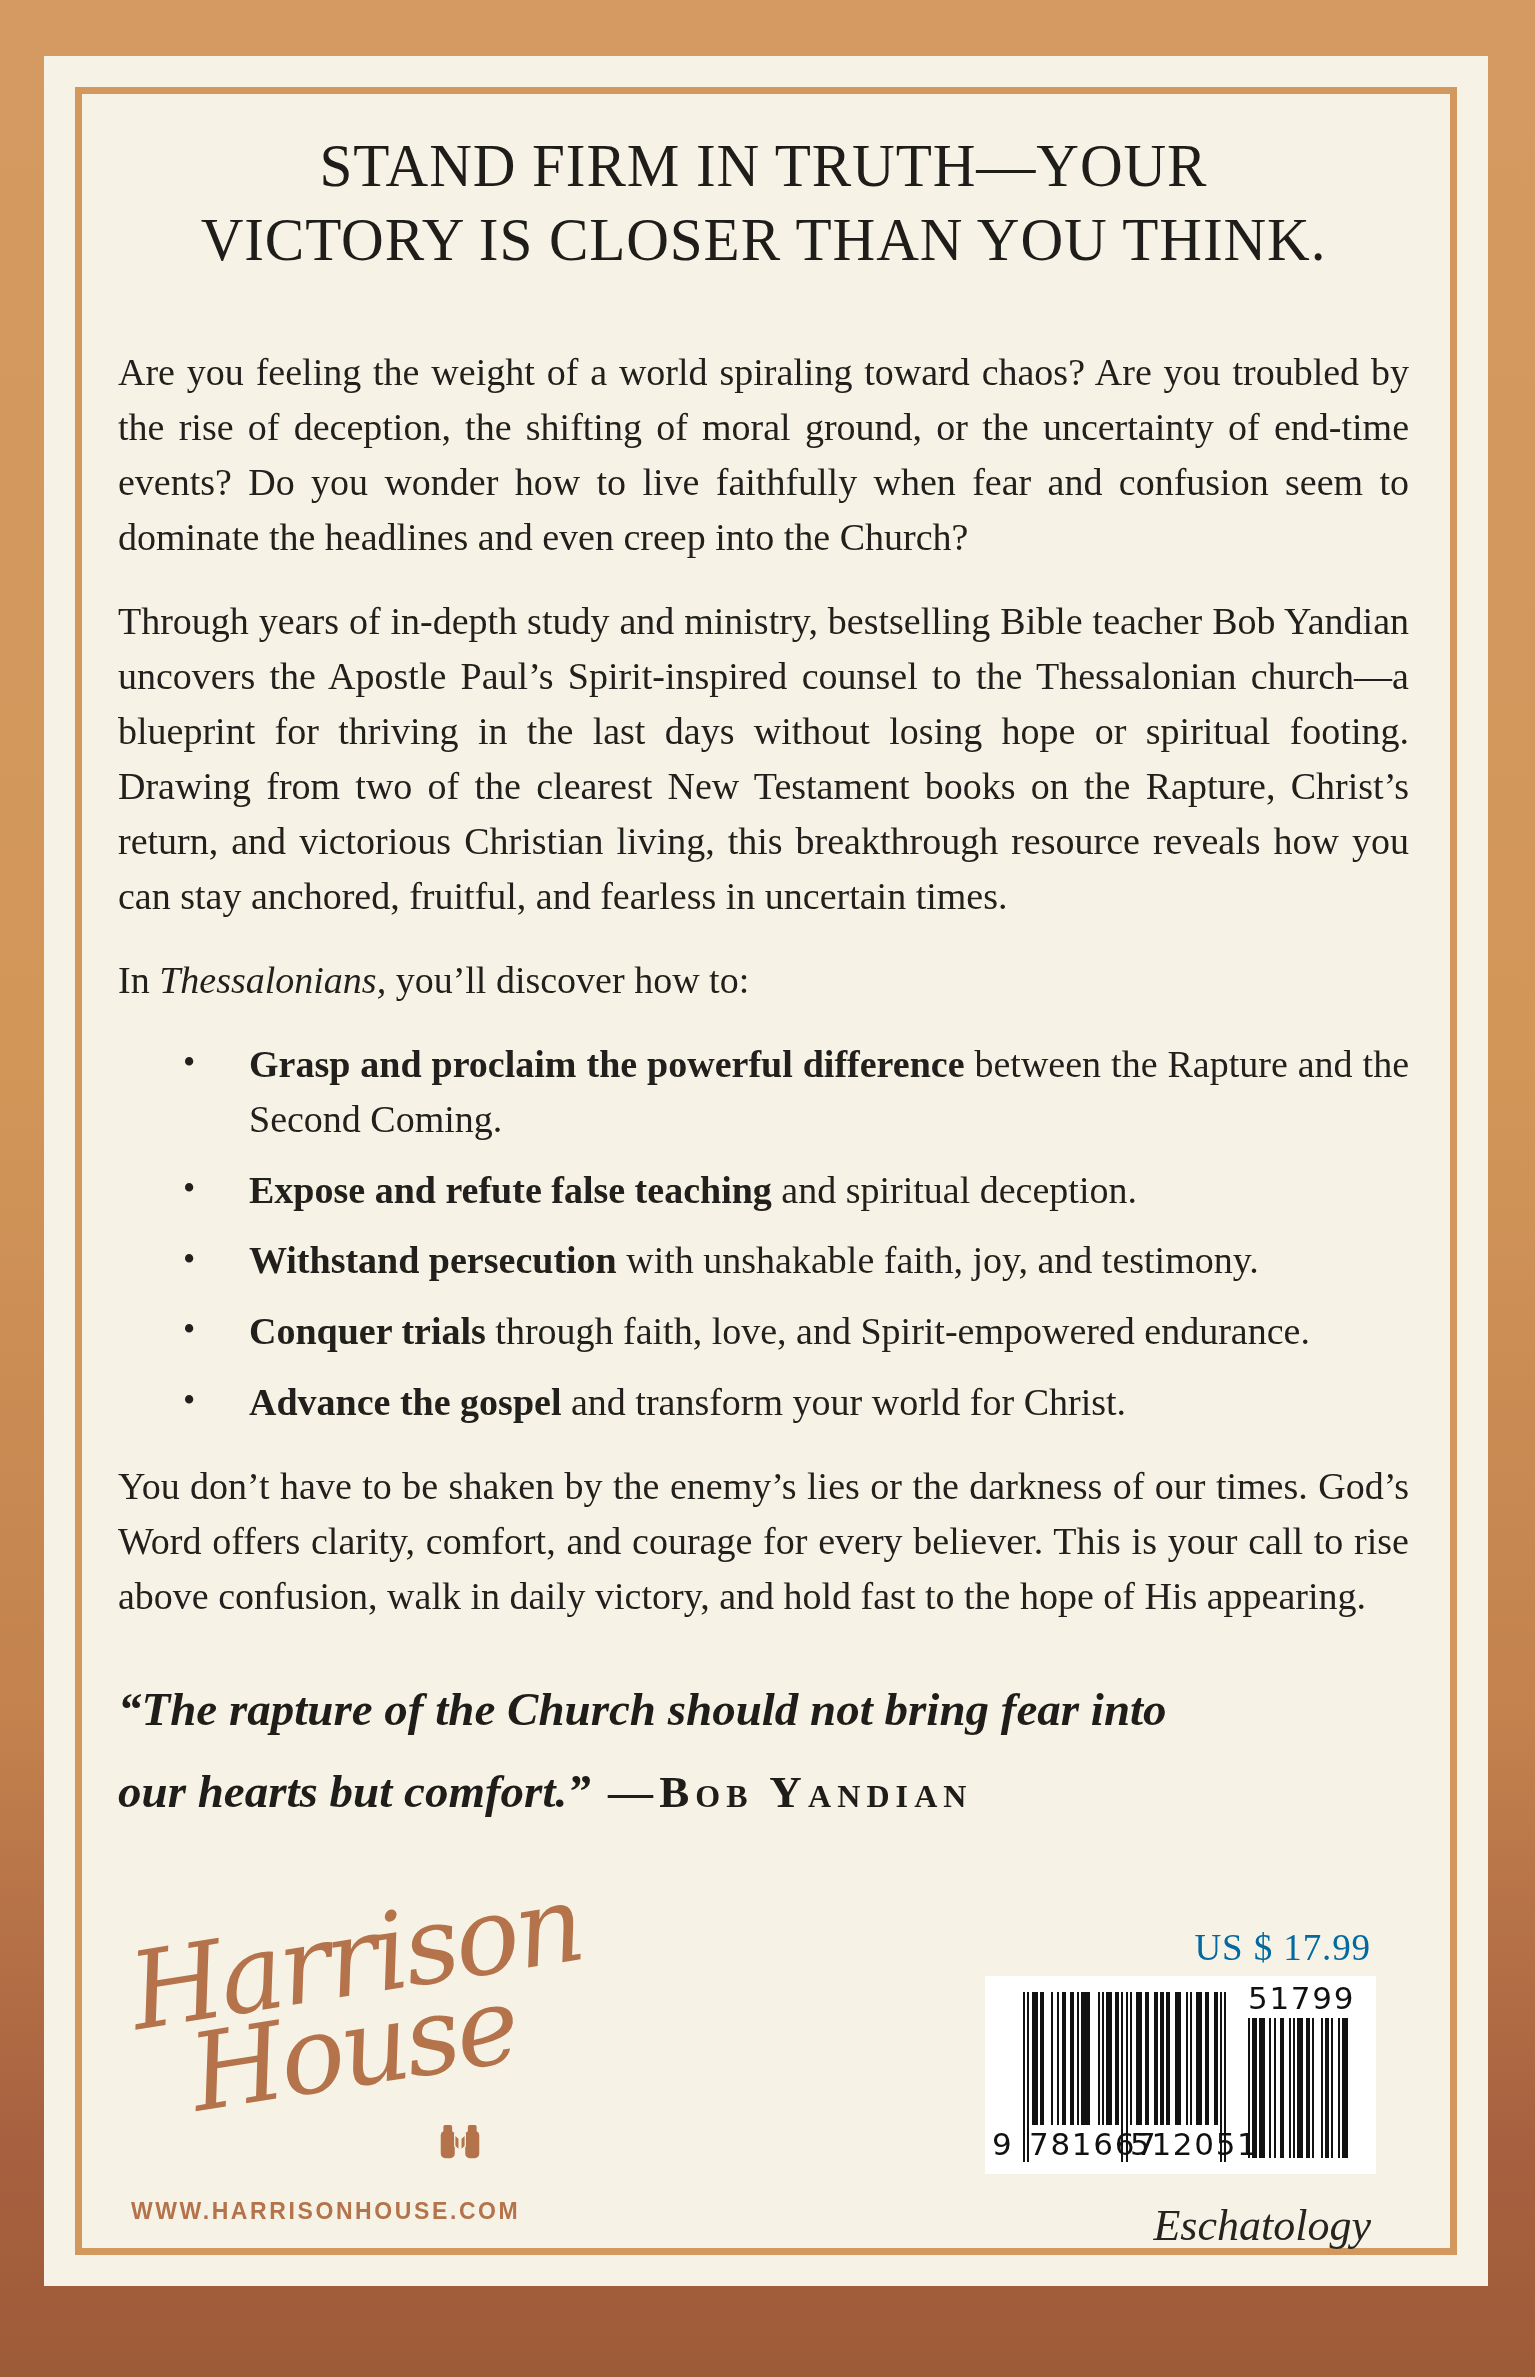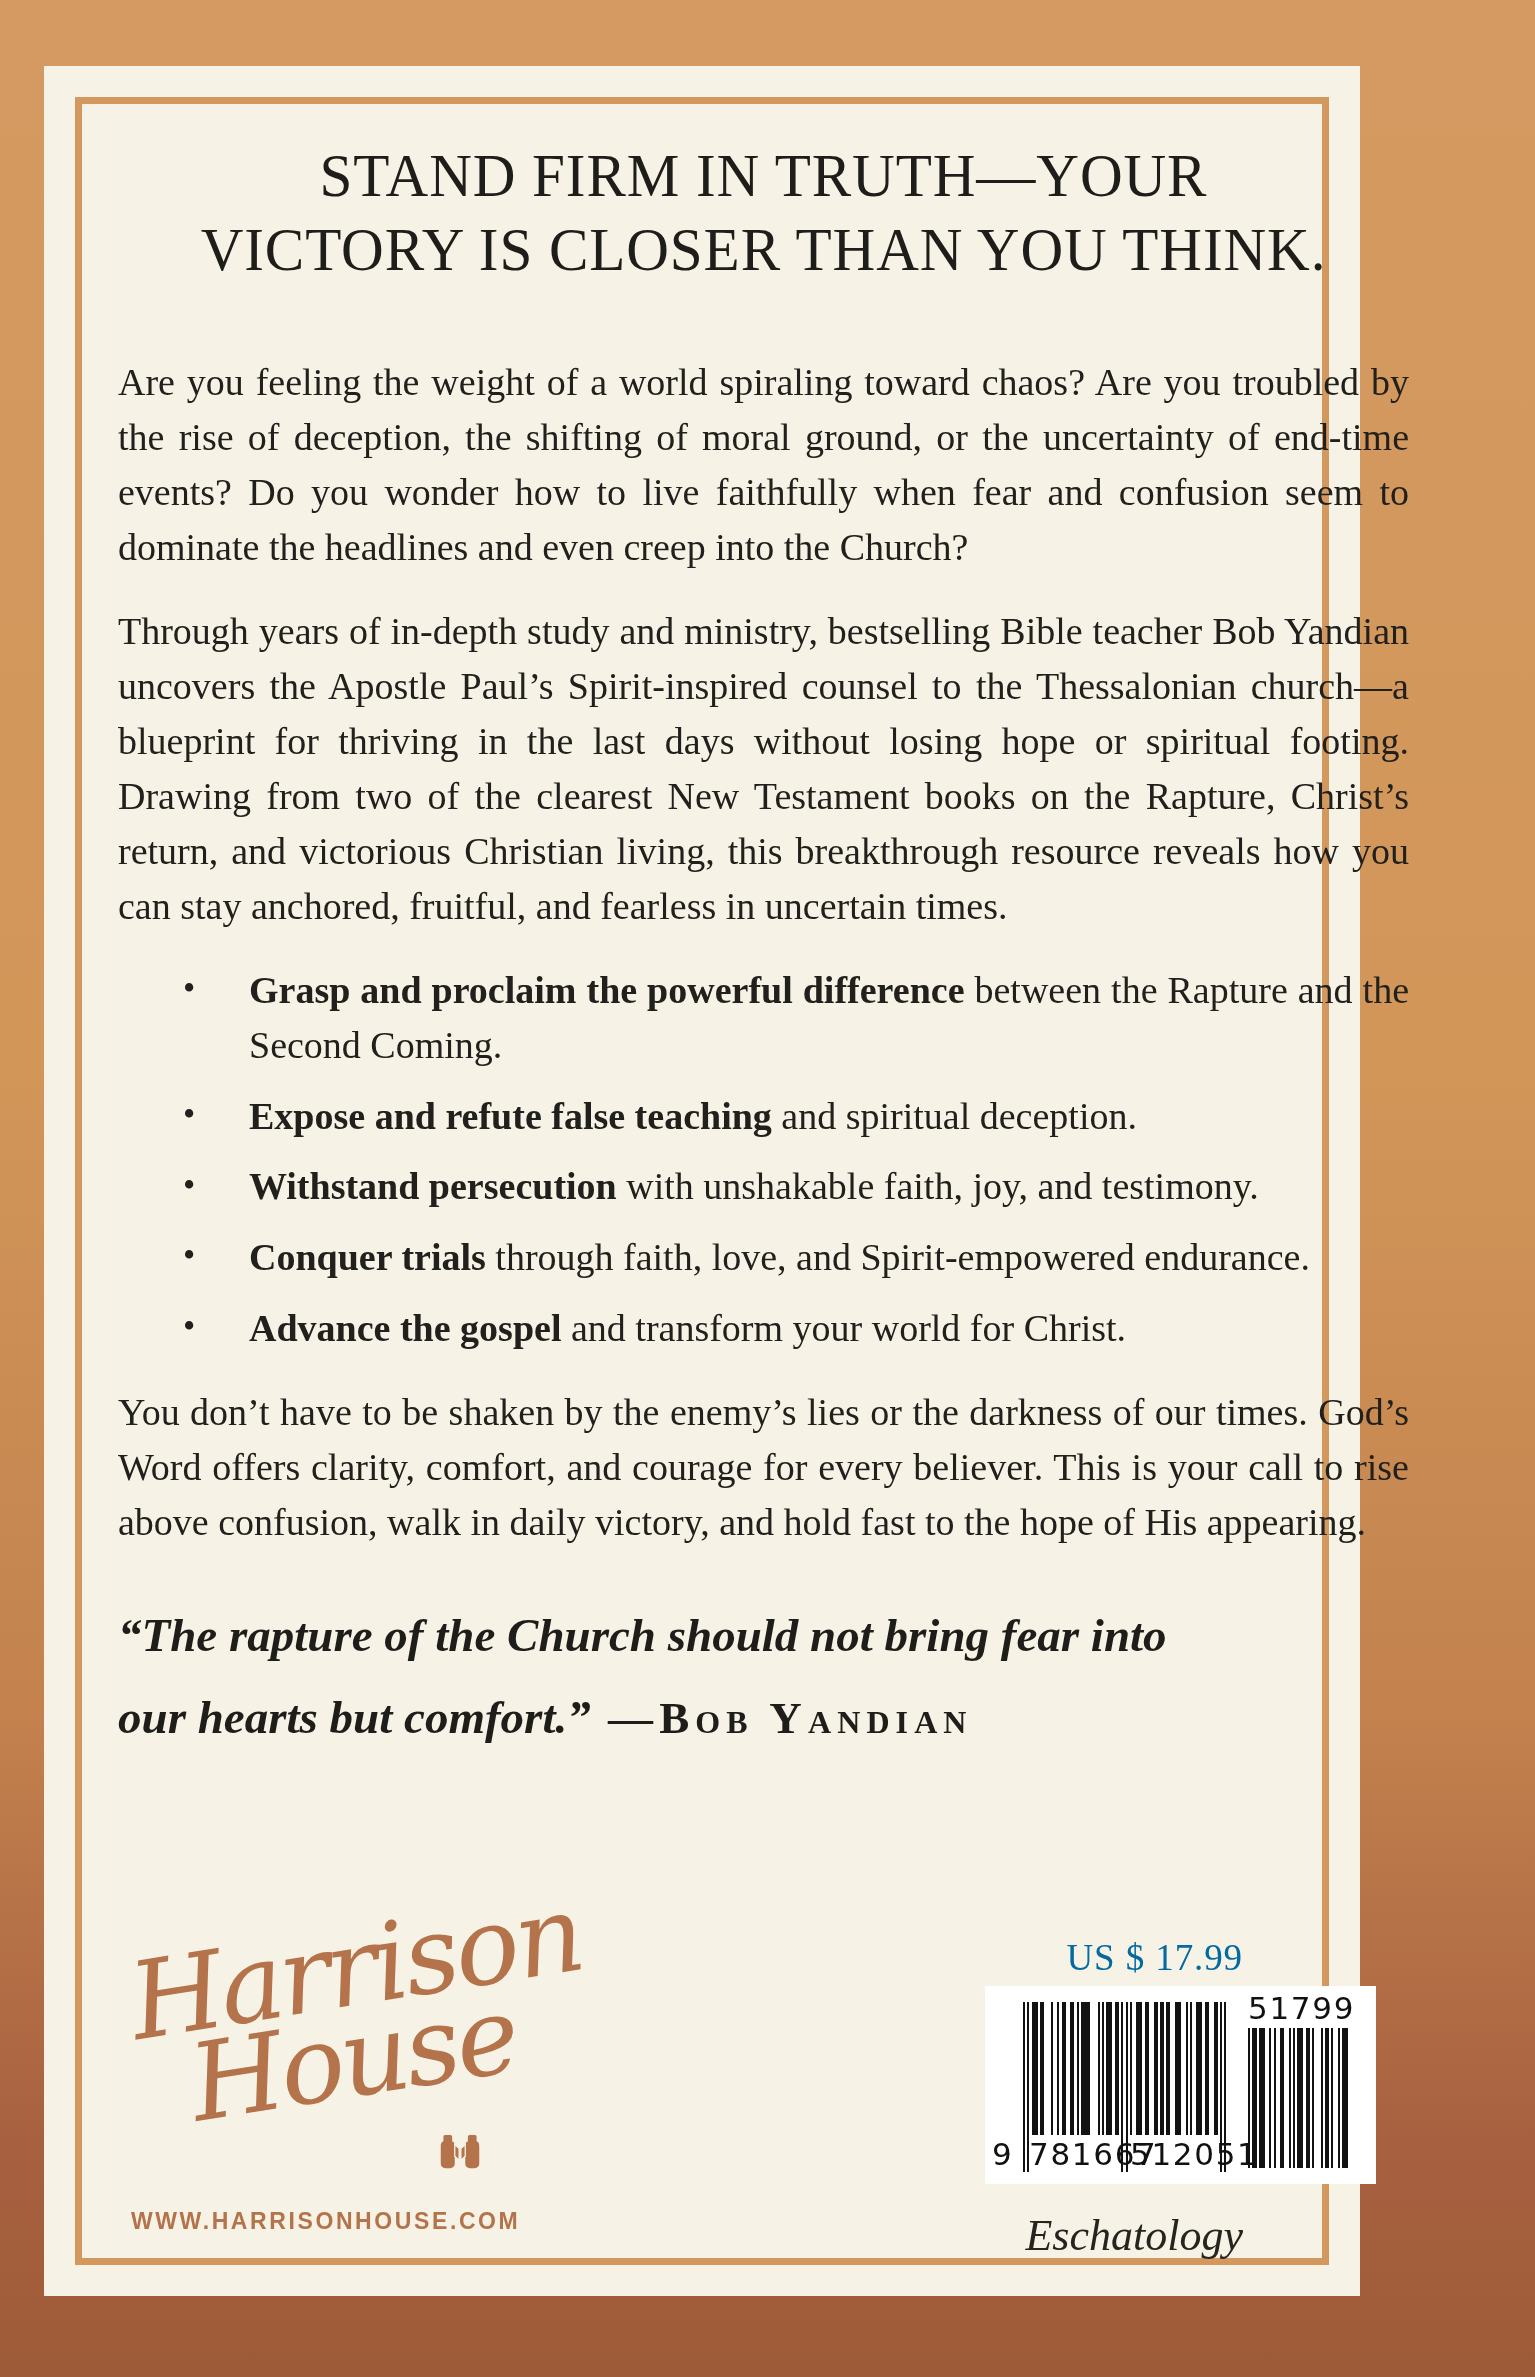--- a/index.html
+++ b/index.html
@@ -1,21 +1,21 @@
 <!DOCTYPE html>
 <html style="font-size:14px"><head>
 <meta charset="utf-8">
 <style>
   html,body{margin:0;padding:0;width:1535px;height:2377px;overflow:hidden;}
   body{
     background:linear-gradient(180deg,#D49A61 0%,#D29659 45%,#C3824E 72%,#A86140 90%,#9E5B38 100%);
     font-family:"Liberation Serif",serif;
   }
   .panel{
-    position:absolute;left:44px;top:66px;width:1316px;height:2230px;
+    position:absolute;left:44px;top:56px;width:1444px;height:2230px;
     background:#F6F3E6;
   }
   .rule{
     position:absolute;inset:31px;border:7px solid #D2985E;pointer-events:none;
   }
   .content{
     position:absolute;left:74px;top:0;width:1291px;color:#22201C;
   }
   h1{
     margin:73px 0 68px 0;text-align:center;font-weight:400;color:#1F1D1A;
@@ -85,20 +85,21 @@
   <div class="content">
     <h1>
       <span>STAND FIRM IN TRUTH—YOUR</span><br>
       <span>VICTORY IS CLOSER THAN YOU THINK.</span>
     </h1>
 
     <p class="body">Are you feeling the weight of a world spiraling toward chaos? Are you troubled by the rise of deception, the shifting of moral ground, or the uncertainty of end-time events? Do you wonder how to live faithfully when fear and confusion seem to dominate the headlines and even creep into the Church?</p>
 
     <p class="body">Through years of in-depth study and ministry, bestselling Bible teacher Bob Yandian uncovers the Apostle Paul’s Spirit-inspired counsel to the Thessalonian church—a blueprint for thriving in the last days without losing hope or spiritual footing. Drawing from two of the clearest New Testament books on the Rapture, Christ’s return, and victorious Christian living, this breakthrough resource reveals how you can stay anchored, fruitful, and fearless in uncertain times.</p>
 
+    <p class="body"><span>In </span><span class="it">Thessalonians,</span><span> you’ll discover how to:</span></p>
 
     <ul class="benefits">
       <li><span class="dot">•</span><b>Grasp and proclaim the powerful difference</b><span> between the Rapture and the Second Coming.</span></li>
       <li><span class="dot">•</span><b>Expose and refute false teaching</b><span> and spiritual deception.</span></li>
       <li><span class="dot">•</span><b>Withstand persecution</b><span> with unshakable faith, joy, and testimony.</span></li>
       <li><span class="dot">•</span><b>Conquer trials</b><span> through faith, love, and Spirit-empowered endurance.</span></li>
       <li><span class="dot">•</span><b>Advance the gospel</b><span> and transform your world for Christ.</span></li>
     </ul>
 
     <p class="body">You don’t have to be shaken by the enemy’s lies or the darkness of our times. God’s Word offers clarity, comfort, and courage for every believer. This is your call to rise above confusion, walk in daily victory, and hold fast to the hope of His appearing.</p>

